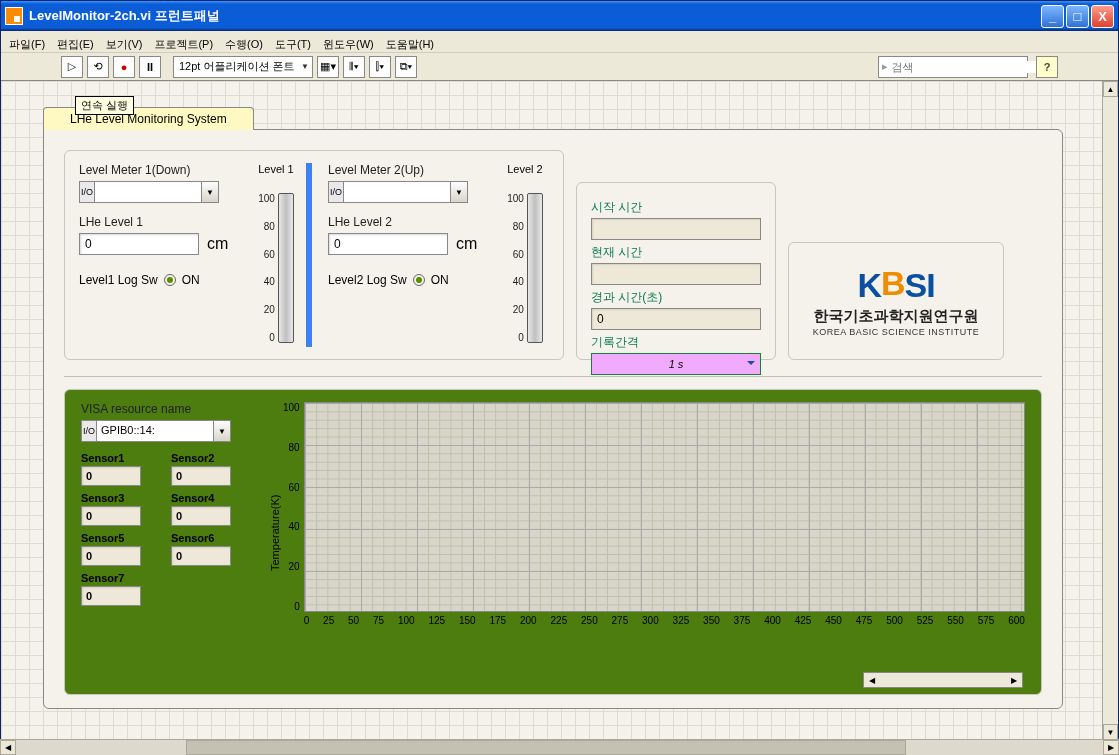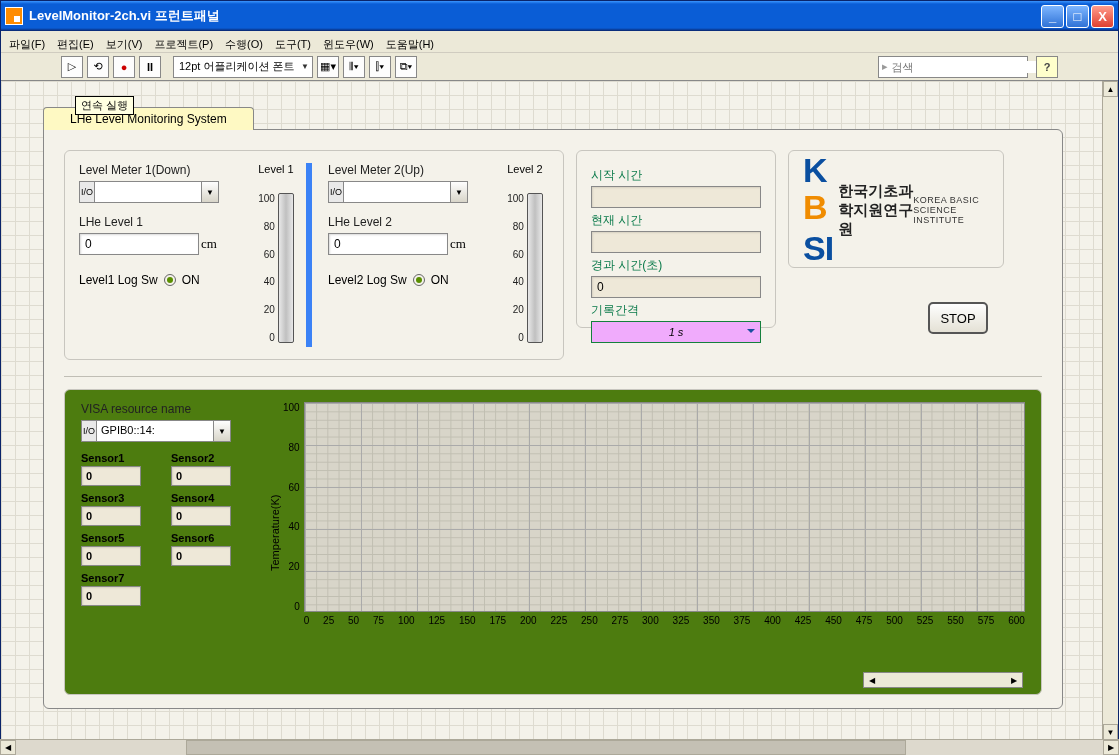--- a/index.html
+++ b/index.html
@@ -222,21 +222,21 @@
 }
 .tab-body {
   background: #f4f2ea;
   border: 1px solid #888;
   border-radius: 0 6px 6px 6px;
   height: 580px;
   padding: 20px;
   position: relative;
 }
 
-.panel-row { display: flex; gap: 12px; }
+.panel-row { display: flex; gap: 12px; align-items: flex-end; }
 .panel {
   border: 1px solid #c8c6bf;
   border-radius: 6px;
   background: #f4f2ea;
   padding: 12px 14px;
   position: relative;
 }
 .level-panel { width: 500px; height: 210px; display: flex; }
 .level-block { flex: 1; display: flex; position: relative; }
 .level-left { flex: 1; }
@@ -270,21 +270,21 @@
 }
 .num-field {
   width: 120px; height: 22px;
   border: 1px solid #888;
   background: #fff;
   padding: 0 5px;
   font-size: 12px;
   line-height: 20px;
   box-shadow: inset 1px 1px 2px rgba(0,0,0,.15);
 }
-.unit { margin-left: 2px; font-size: 13px; font-family: Liberation Serif, serif; }
+.unit { margin-left: 8px; font-size: 16px; }
 
 .radio-row { display: flex; align-items: center; gap: 6px; margin-top: 18px; font-size: 12px; }
 .radio-dot {
   width: 12px; height: 12px; border: 1px solid #666; border-radius: 50%;
   display: flex; align-items: center; justify-content: center;
 }
 .radio-dot::after { content: ""; width: 6px; height: 6px; background: #5a8f00; border-radius: 50%; }
 
 .gauge-col {
   width: 48px;
@@ -338,21 +338,21 @@
   width: 170px; height: 22px;
   border: 1px solid #15803d;
   background: #f0abfc;
   display: flex; align-items: center; justify-content: center;
   position: relative;
   cursor: pointer;
   font-style: italic;
 }
 .t-select::after { content: ""; position: absolute; right: 5px; top: 7px; border: 4px solid transparent; border-top-color: #1a4f9f; }
 
-.logo-panel { width: 216px; height: 118px; display: flex; flex-direction: row; align-items: center; justify-content: center; }
+.logo-panel { width: 216px; height: 118px; display: flex; flex-direction: column; align-items: center; justify-content: center; }
 .logo-kbsi { font-size: 34px; font-weight: 900; color: #0a4fa0; letter-spacing: -1px; }
 .logo-kbsi .b { color: #f08c00; position: relative; display: inline-block; transform: translateY(-2px); }
 .logo-kr { font-size: 15px; font-weight: 700; color: #222; margin-top: 2px; }
 .logo-en { font-size: 9px; letter-spacing: 0.5px; color: #333; margin-top: 1px; }
 
 .stop-btn {
   position: absolute;
   right: 26px;
   top: 152px;
   border: 2px solid #555;

